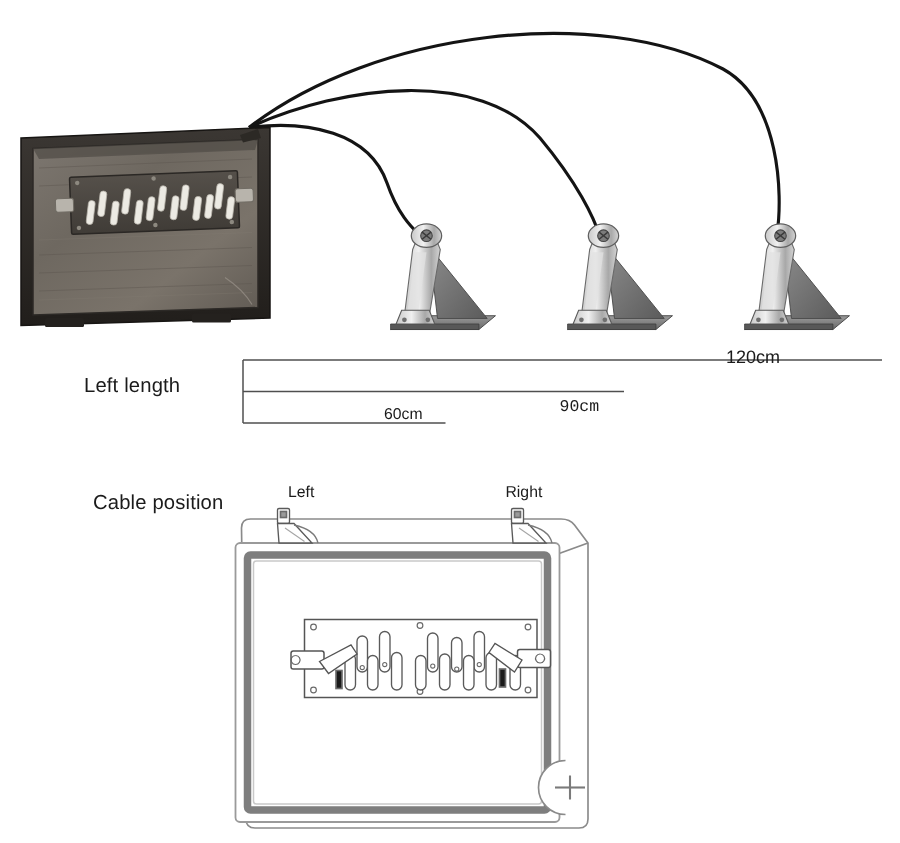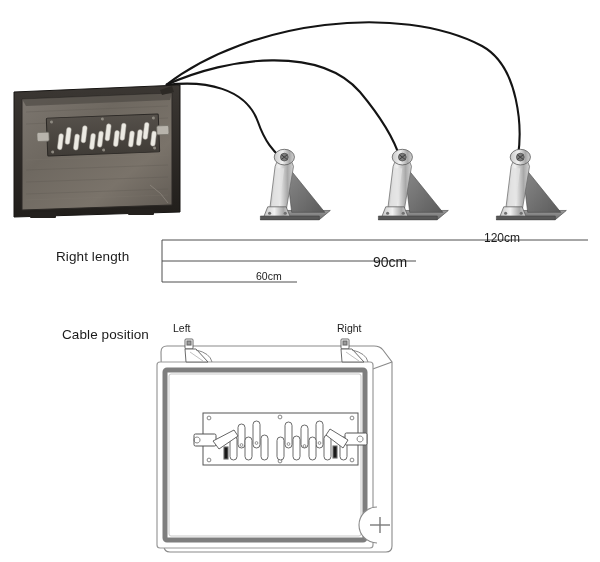--- a/index.html
+++ b/index.html
@@ -46,31 +46,32 @@
     font-size: 13.5px;
     letter-spacing: .1px;
   }
   #lbl-120 {
     left: 484px;
     top: 231px;
     font-size: 12px;
   }
   #lbl-90 {
     left: 373px;
-    top: 254px;
-    font-size: 14px;
+    top: 266px;
+    font-size: 11px;
+    font-family: Liberation Mono, monospace;
   }
   #lbl-60 {
     left: 256px;
     top: 270px;
     font-size: 10.5px;
     text-align: center;
   }
   #lbl-left {
-    left: 173px;
+    left: 192px;
     top: 322px;
     font-size: 10.5px;
   }
   #lbl-right {
     left: 337px;
     top: 322px;
     font-size: 10.5px;
   }
 </style>
 </head>
@@ -301,21 +302,21 @@
       <g>
         <rect x="341" y="339" width="8" height="10" rx="1" fill="#ffffff" stroke="#5a5a5a" stroke-width="0.9"></rect>
         <rect x="343" y="341" width="4" height="4" fill="#9a9a9a"></rect>
         <path d="M 341 349 L 352 349 L 364 362 L 342 362 Z" fill="#ffffff" stroke="#5a5a5a" stroke-width="0.9"></path>
         <path d="M 352 350 q 14 3 16 12" fill="none" stroke="#7a7a7a" stroke-width="0.9"></path>
         <path d="M 346 352 L 359 361" fill="none" stroke="#a5a5a5" stroke-width="0.7"></path>
       </g>
     </g>
   </svg>
 
-  <div class="label" id="lbl-cable-length">Right length</div>
+  <div class="label" id="lbl-cable-length">Left length</div>
 
   <div class="label" id="lbl-cable-position">Cable position</div>
 
   <div class="label" id="lbl-120">120cm</div>
 
   <div class="label" id="lbl-90">90cm</div>
 
   <div class="label" id="lbl-60">60cm</div>
 
   <div class="label" id="lbl-left">Left</div>

